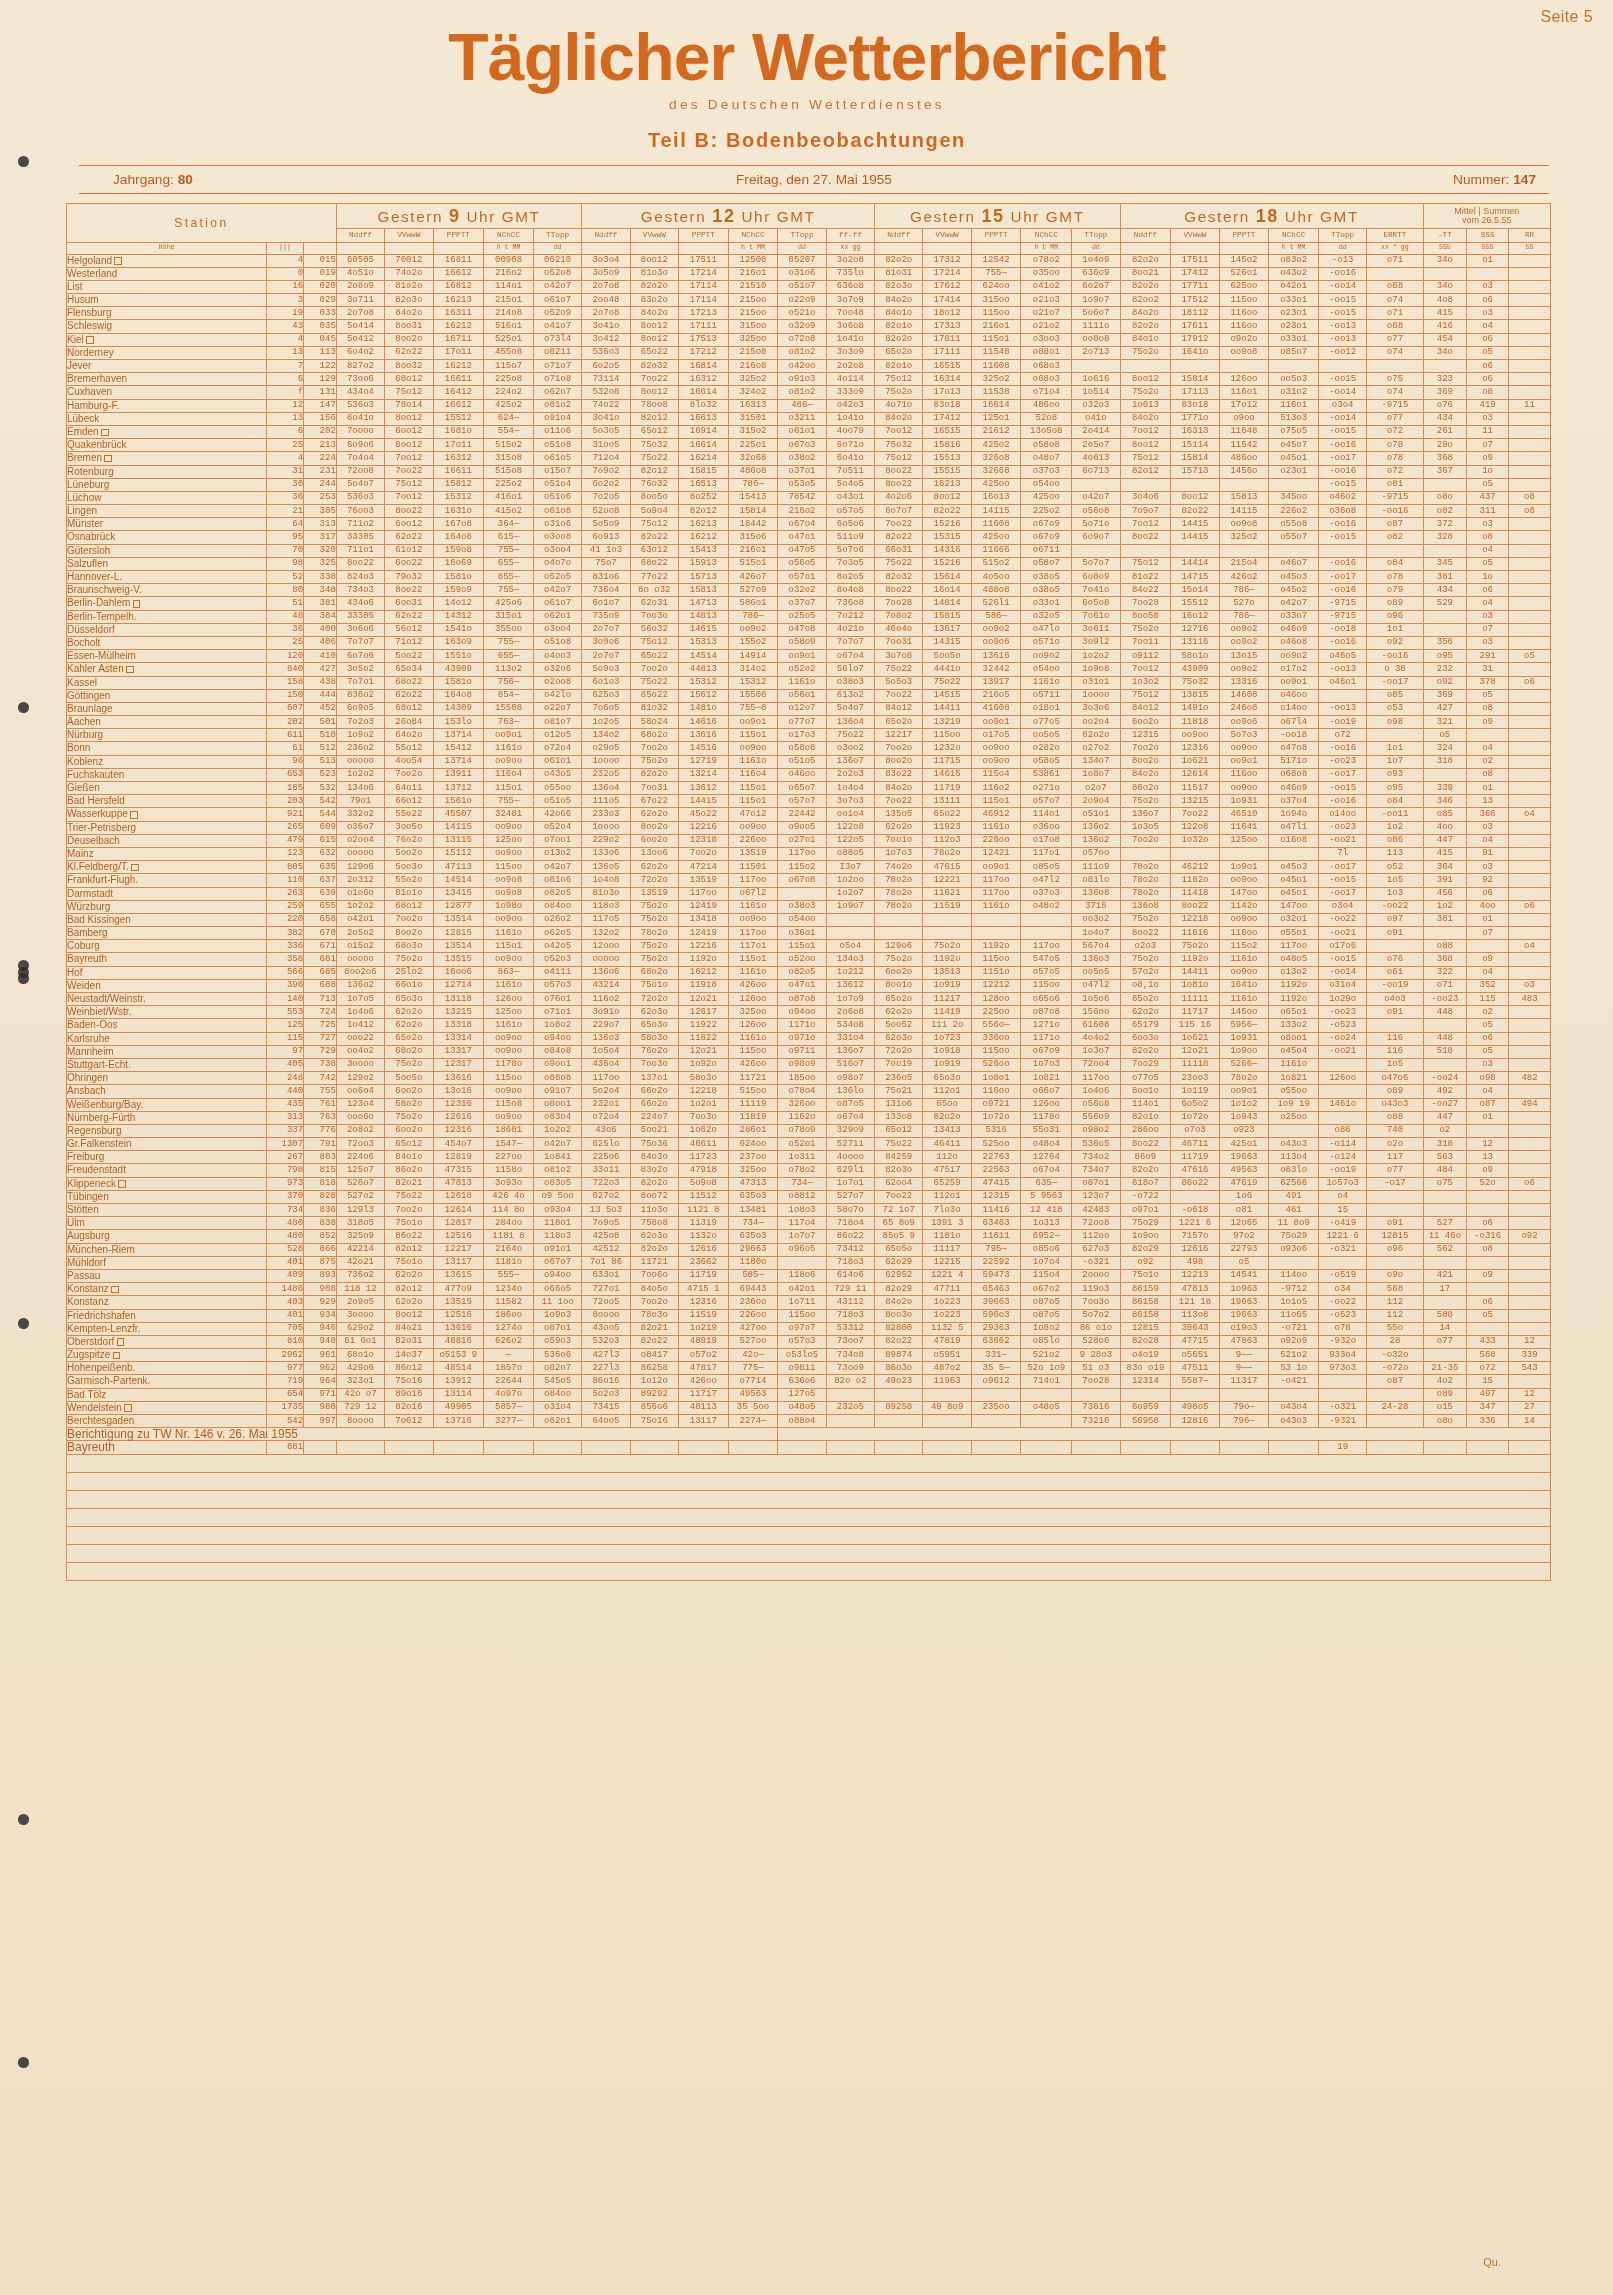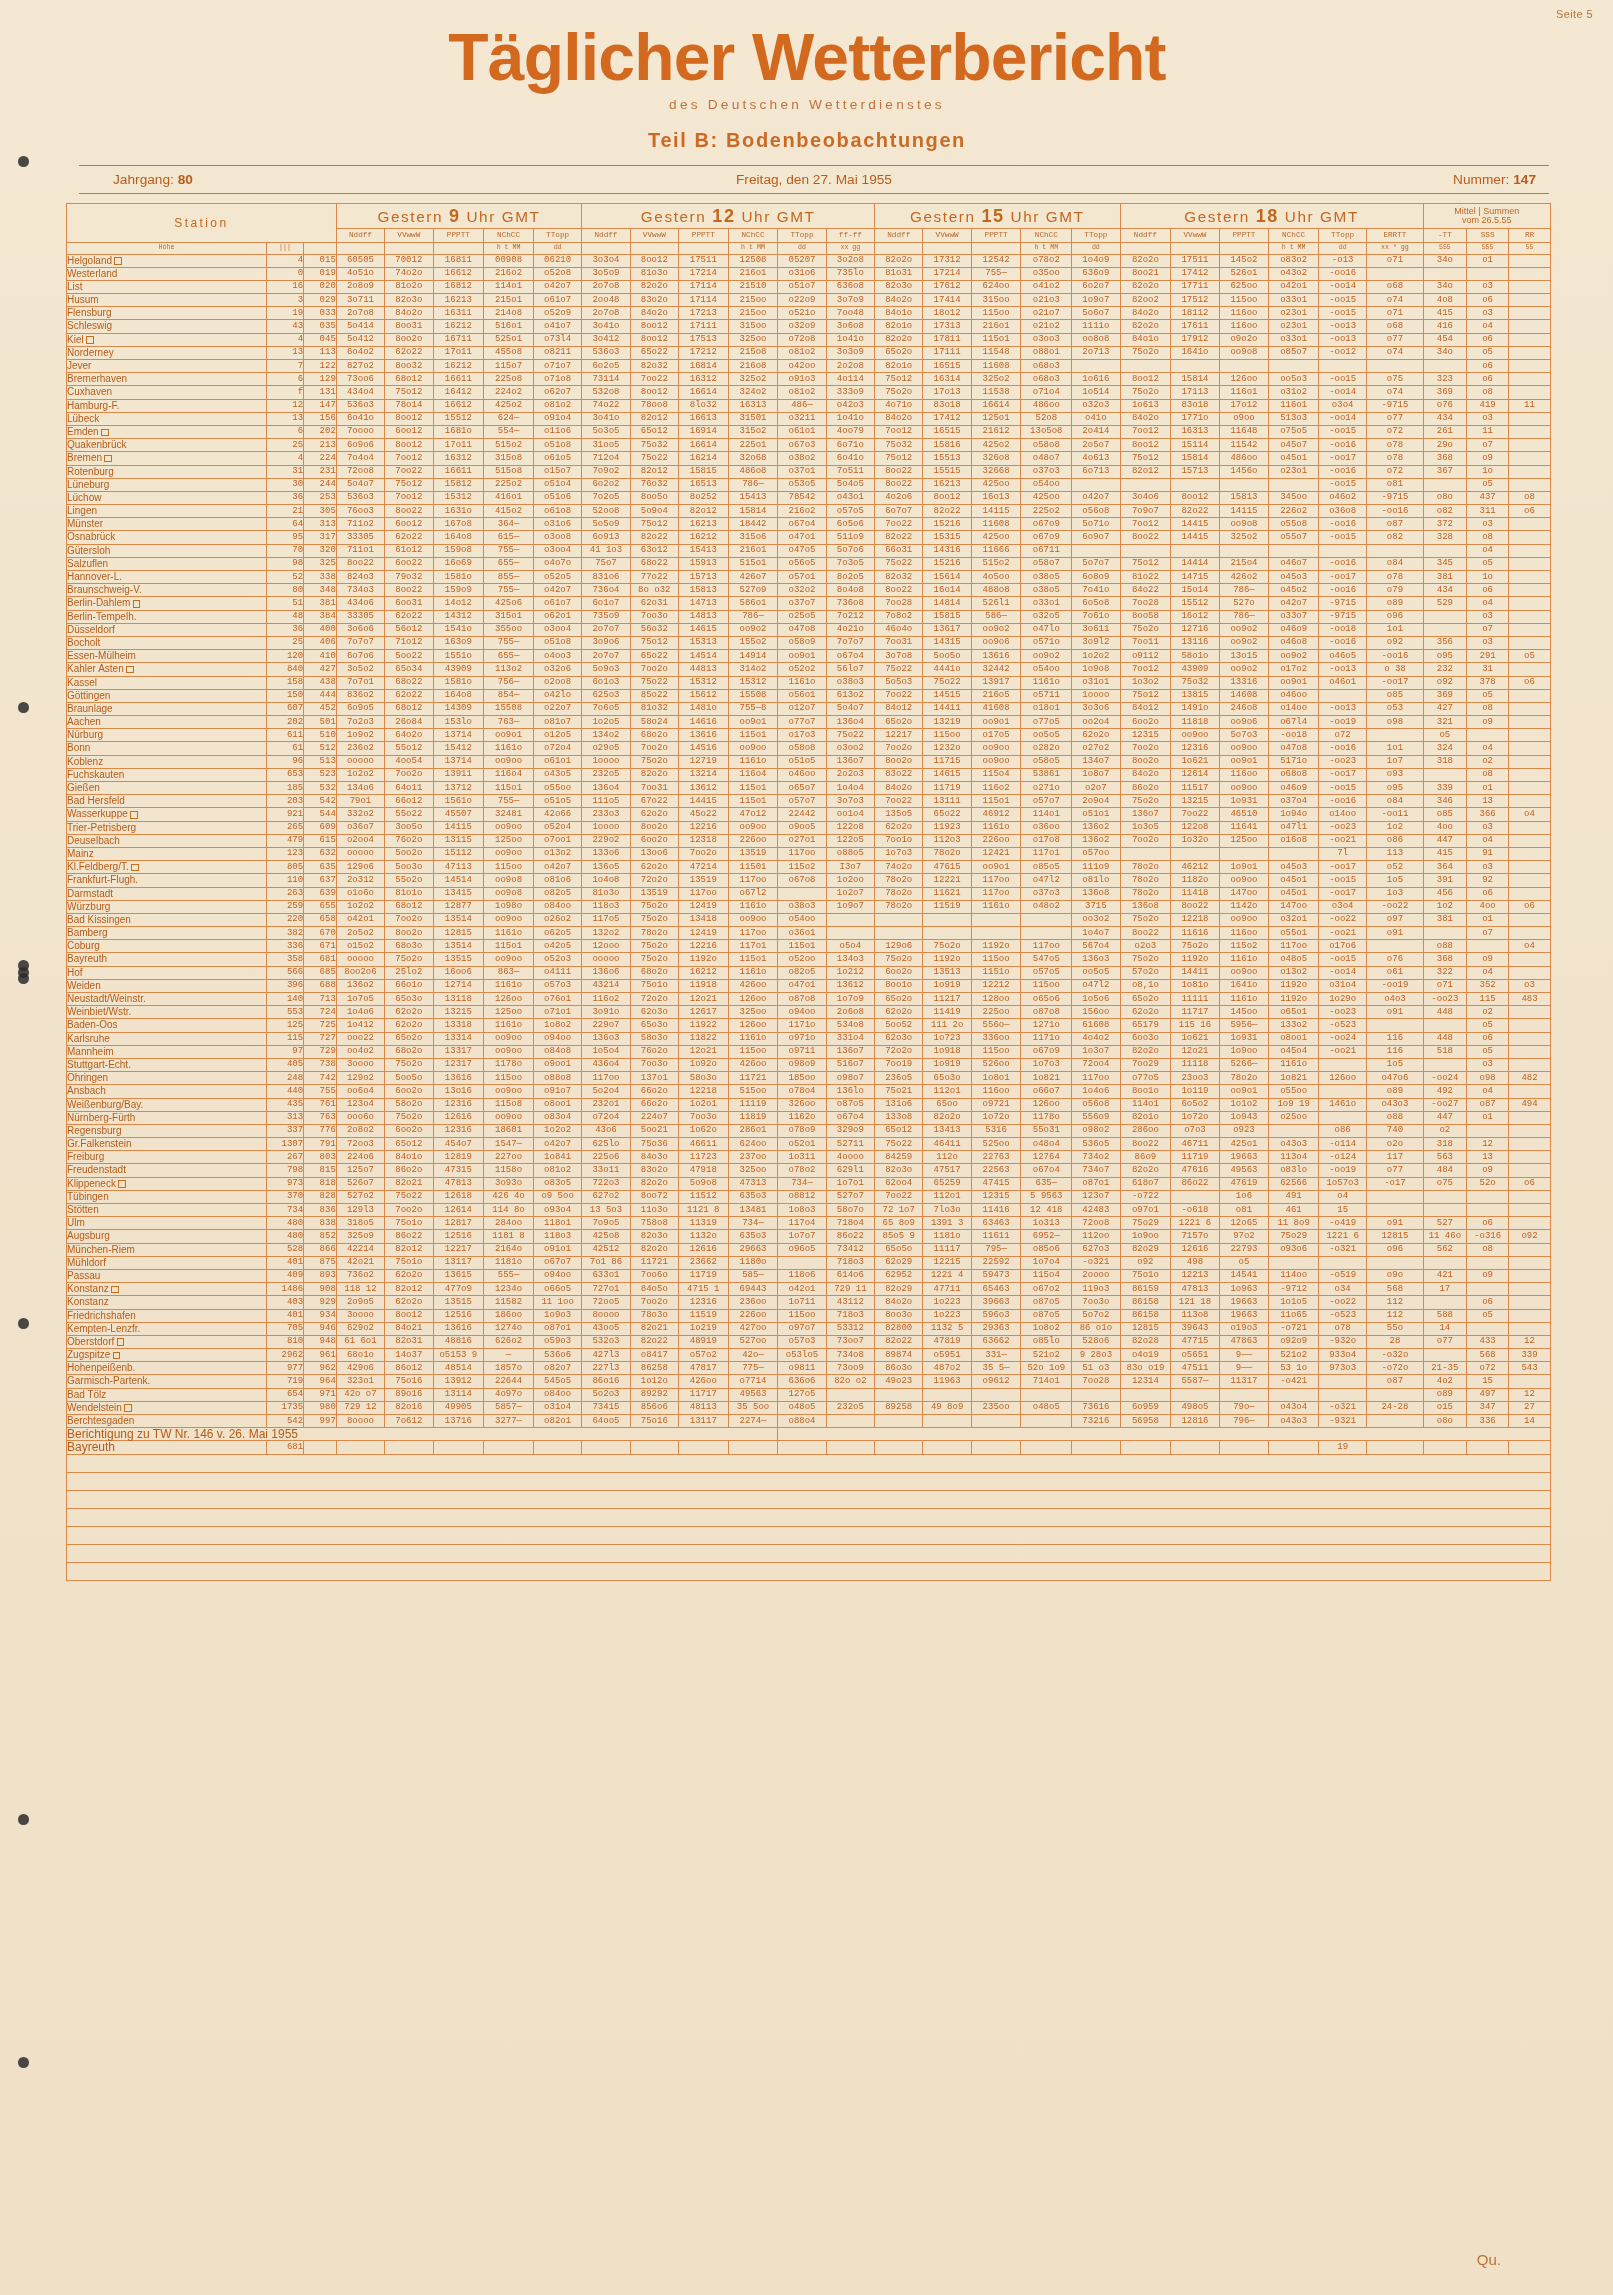--- a/index.html
+++ b/index.html
@@ -11,21 +11,21 @@
     position:relative;
     overflow:hidden;
   }
   .page{
     position:absolute;inset:0;
     background:linear-gradient(180deg,#f4e8d2 0%,#f1e3cb 50%,#efe0c6 100%);
   }
   
   .seite{
     position:absolute;right:21px;top:8px;
-    font-size:11px;color:#b8743a;letter-spacing:0.4px;
+    font-size:16px;color:#b8743a;letter-spacing:0.4px;
   }
   .title{
     position:absolute;top:19.4px;left:0;width:100%;
     text-align:center;
     font-size:66px;font-weight:bold;
     color:#d2691e;
     letter-spacing:-0.8px;
     font-family:"Liberation Sans", sans-serif;
   }
   .subtitle{
@@ -93,21 +93,21 @@
   tr.row td{height:12.2px;}
   .sq{display:inline-block;width:5.6px;height:5.6px;border:0.8px solid #c4701f;vertical-align:middle;margin-left:2.4px;}
 
   
   .ber{
     font-family:"Liberation Sans",sans-serif;font-size:12px;color:#b65c18;
     padding-left:3.2px;
   }
   .blank td{height:17px;}
   .qu{
-    position:absolute;right:113px;bottom:27.4px;font-size:15px;color:#b8743a;
+    position:absolute;right:113px;bottom:27.4px;font-size:11px;color:#b8743a;
     font-family:"Liberation Sans",sans-serif;
   }
   
   .hole{position:absolute;left:18px;width:10.5px;height:10.5px;border-radius:50%;background:#2b2b2b;opacity:.85;}
 </style>
 </head>
 <body>
 
 <div class="page">
 

